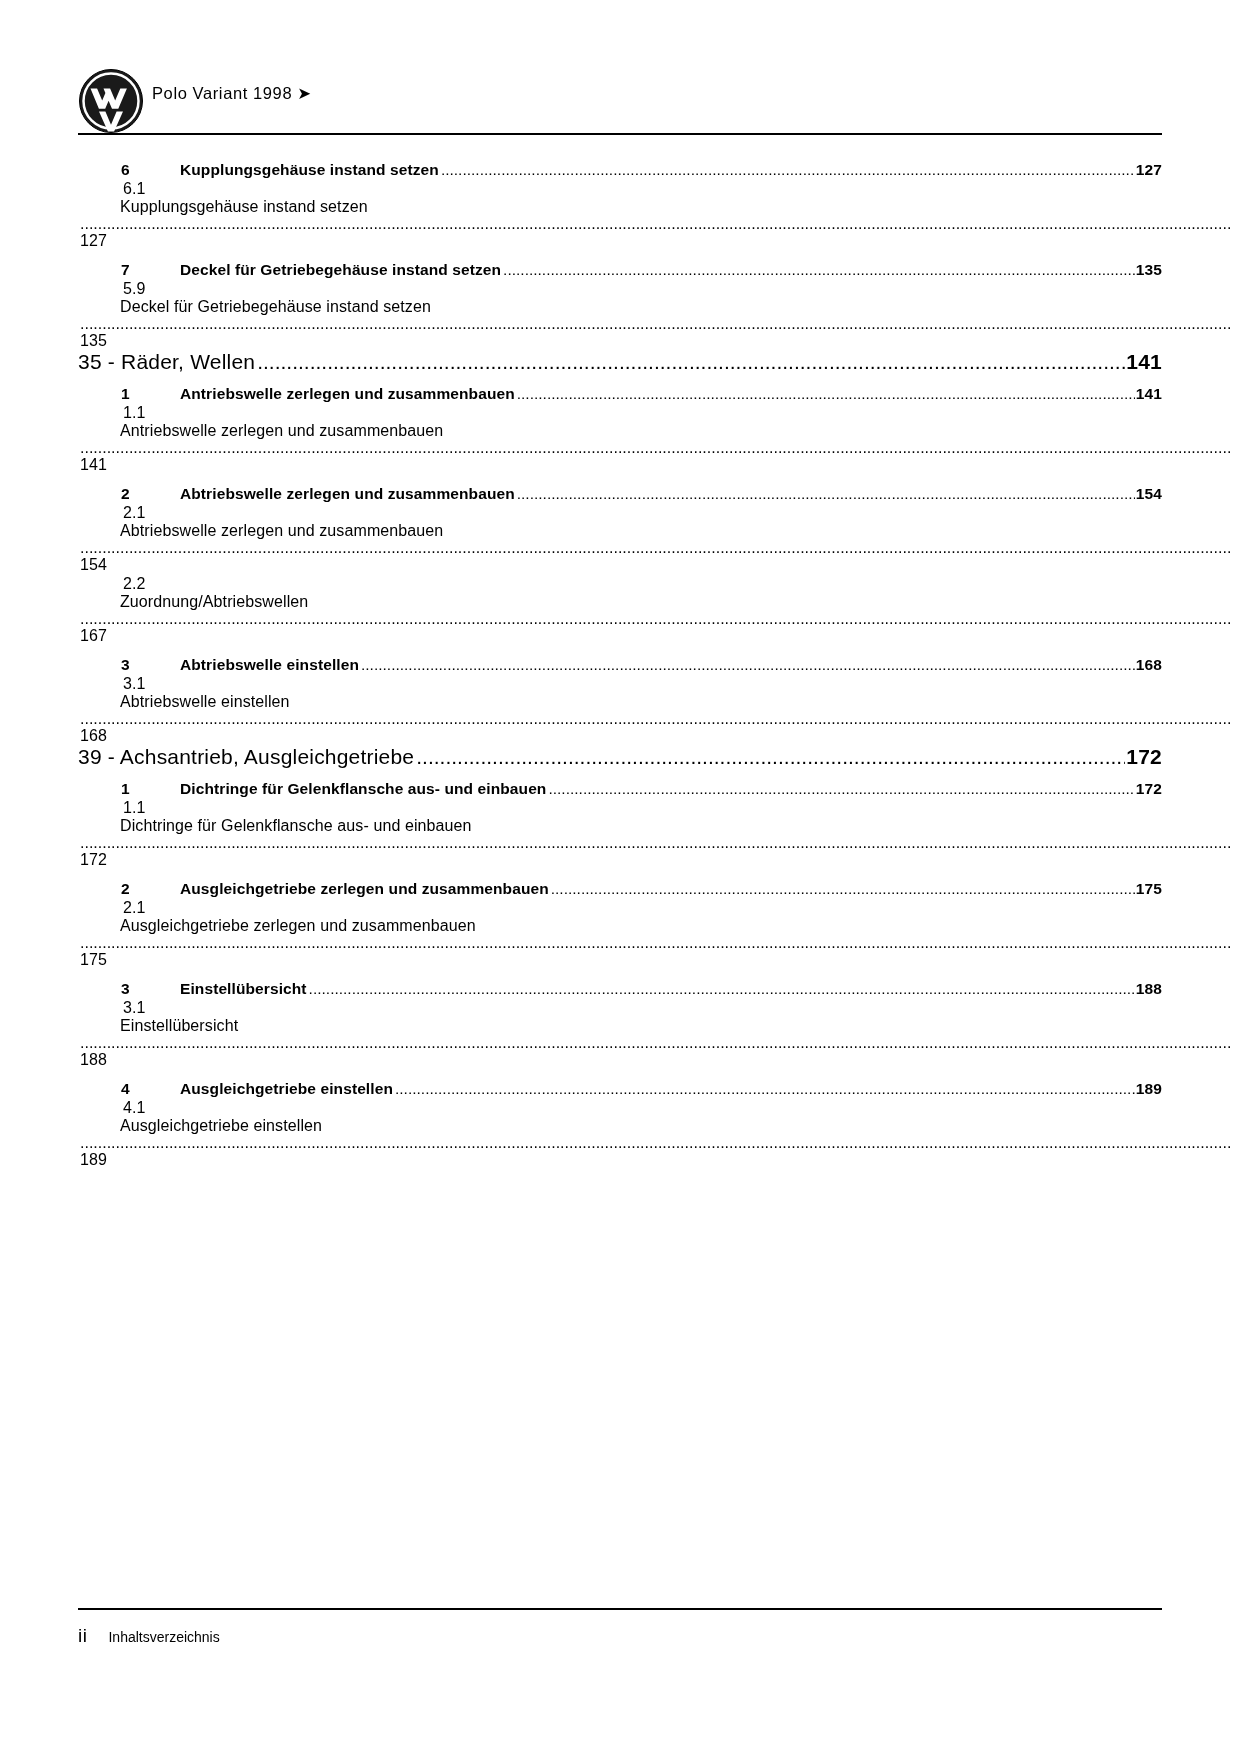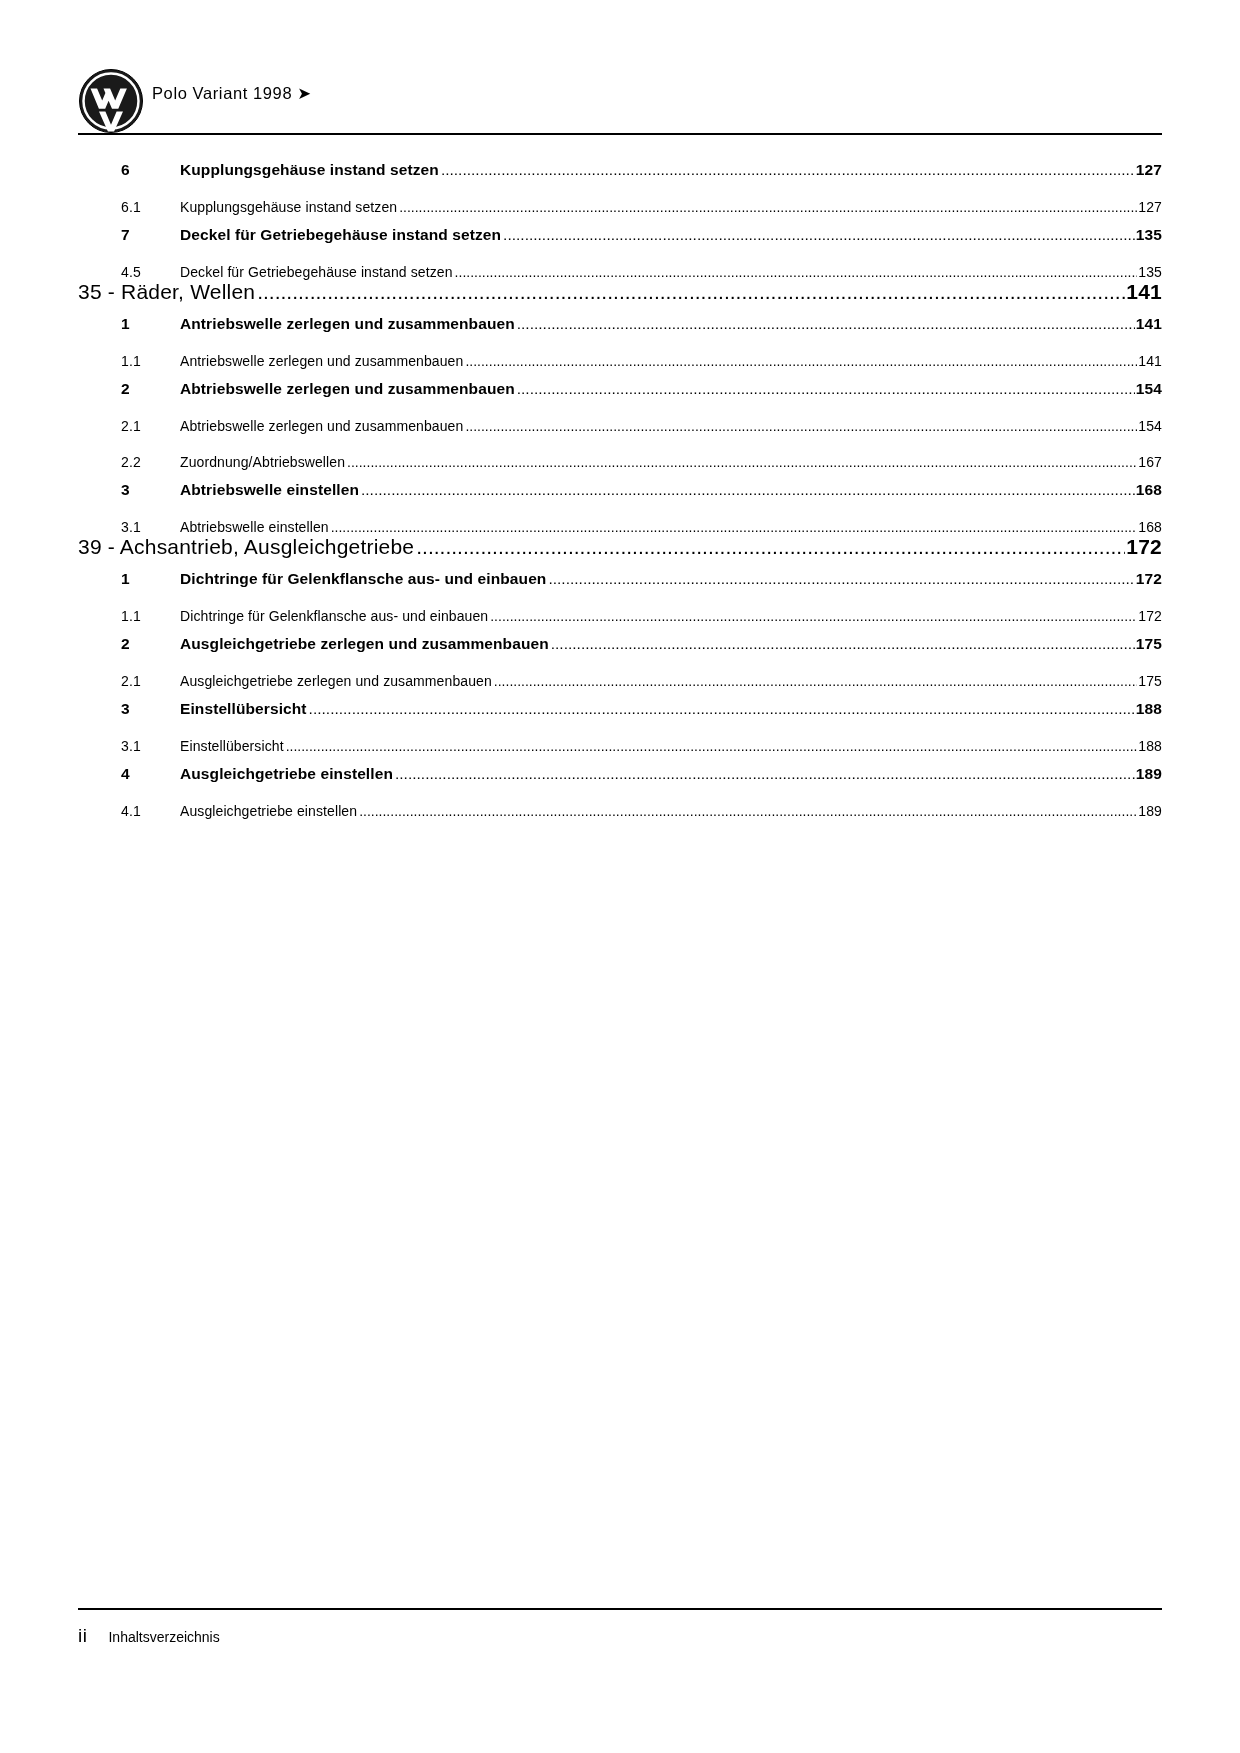--- a/index.html
+++ b/index.html
@@ -118,24 +118,25 @@
     font-size: 15.5px;
     font-weight: bold;
     margin-top: 11px;
     letter-spacing: 0.1px;
   }
   .row.sec .num { width: 62px; padding-left: 43px; }
   .row.sec .dots { font-weight: normal; font-size: 15.5px; }
 
   
   .row.sub {
-    font-size: 14px;
+    font-size: 16px;
     font-weight: normal;
-    margin-top: 20px;
+    margin-top: 1px;
     letter-spacing: 0.1px;
+    flex-direction: column;
   }
   .row.sub .num { width: 62px; padding-left: 43px; }
 
   .row.sec .title, .row.sub .title { padding-left: 40px; }
 
   
   .footer-rule {
     position: absolute;
     left: 78px;
     top: 1608px;
@@ -195,21 +196,21 @@
         <span class="dots">...................................................................................................................................................................................................................................................................</span>
         <span class="pg">127</span>
       </div>
       <div class="row sec">
         <span class="num">7</span>
         <span class="title">Deckel für Getriebegehäuse instand setzen</span>
         <span class="dots">...................................................................................................................................................................................................................................................................</span>
         <span class="pg">135</span>
       </div>
       <div class="row sub">
-        <span class="num">4.5</span>
+        <span class="num">5.9</span>
         <span class="title">Deckel für Getriebegehäuse instand setzen</span>
         <span class="dots">...................................................................................................................................................................................................................................................................</span>
         <span class="pg">135</span>
       </div>
       <div class="row chapter">
         <span class="num"></span>
         <span class="title">35 - Räder, Wellen</span>
         <span class="dots">...................................................................................................................................................................................................................................................................</span>
         <span class="pg">141</span>
       </div>

